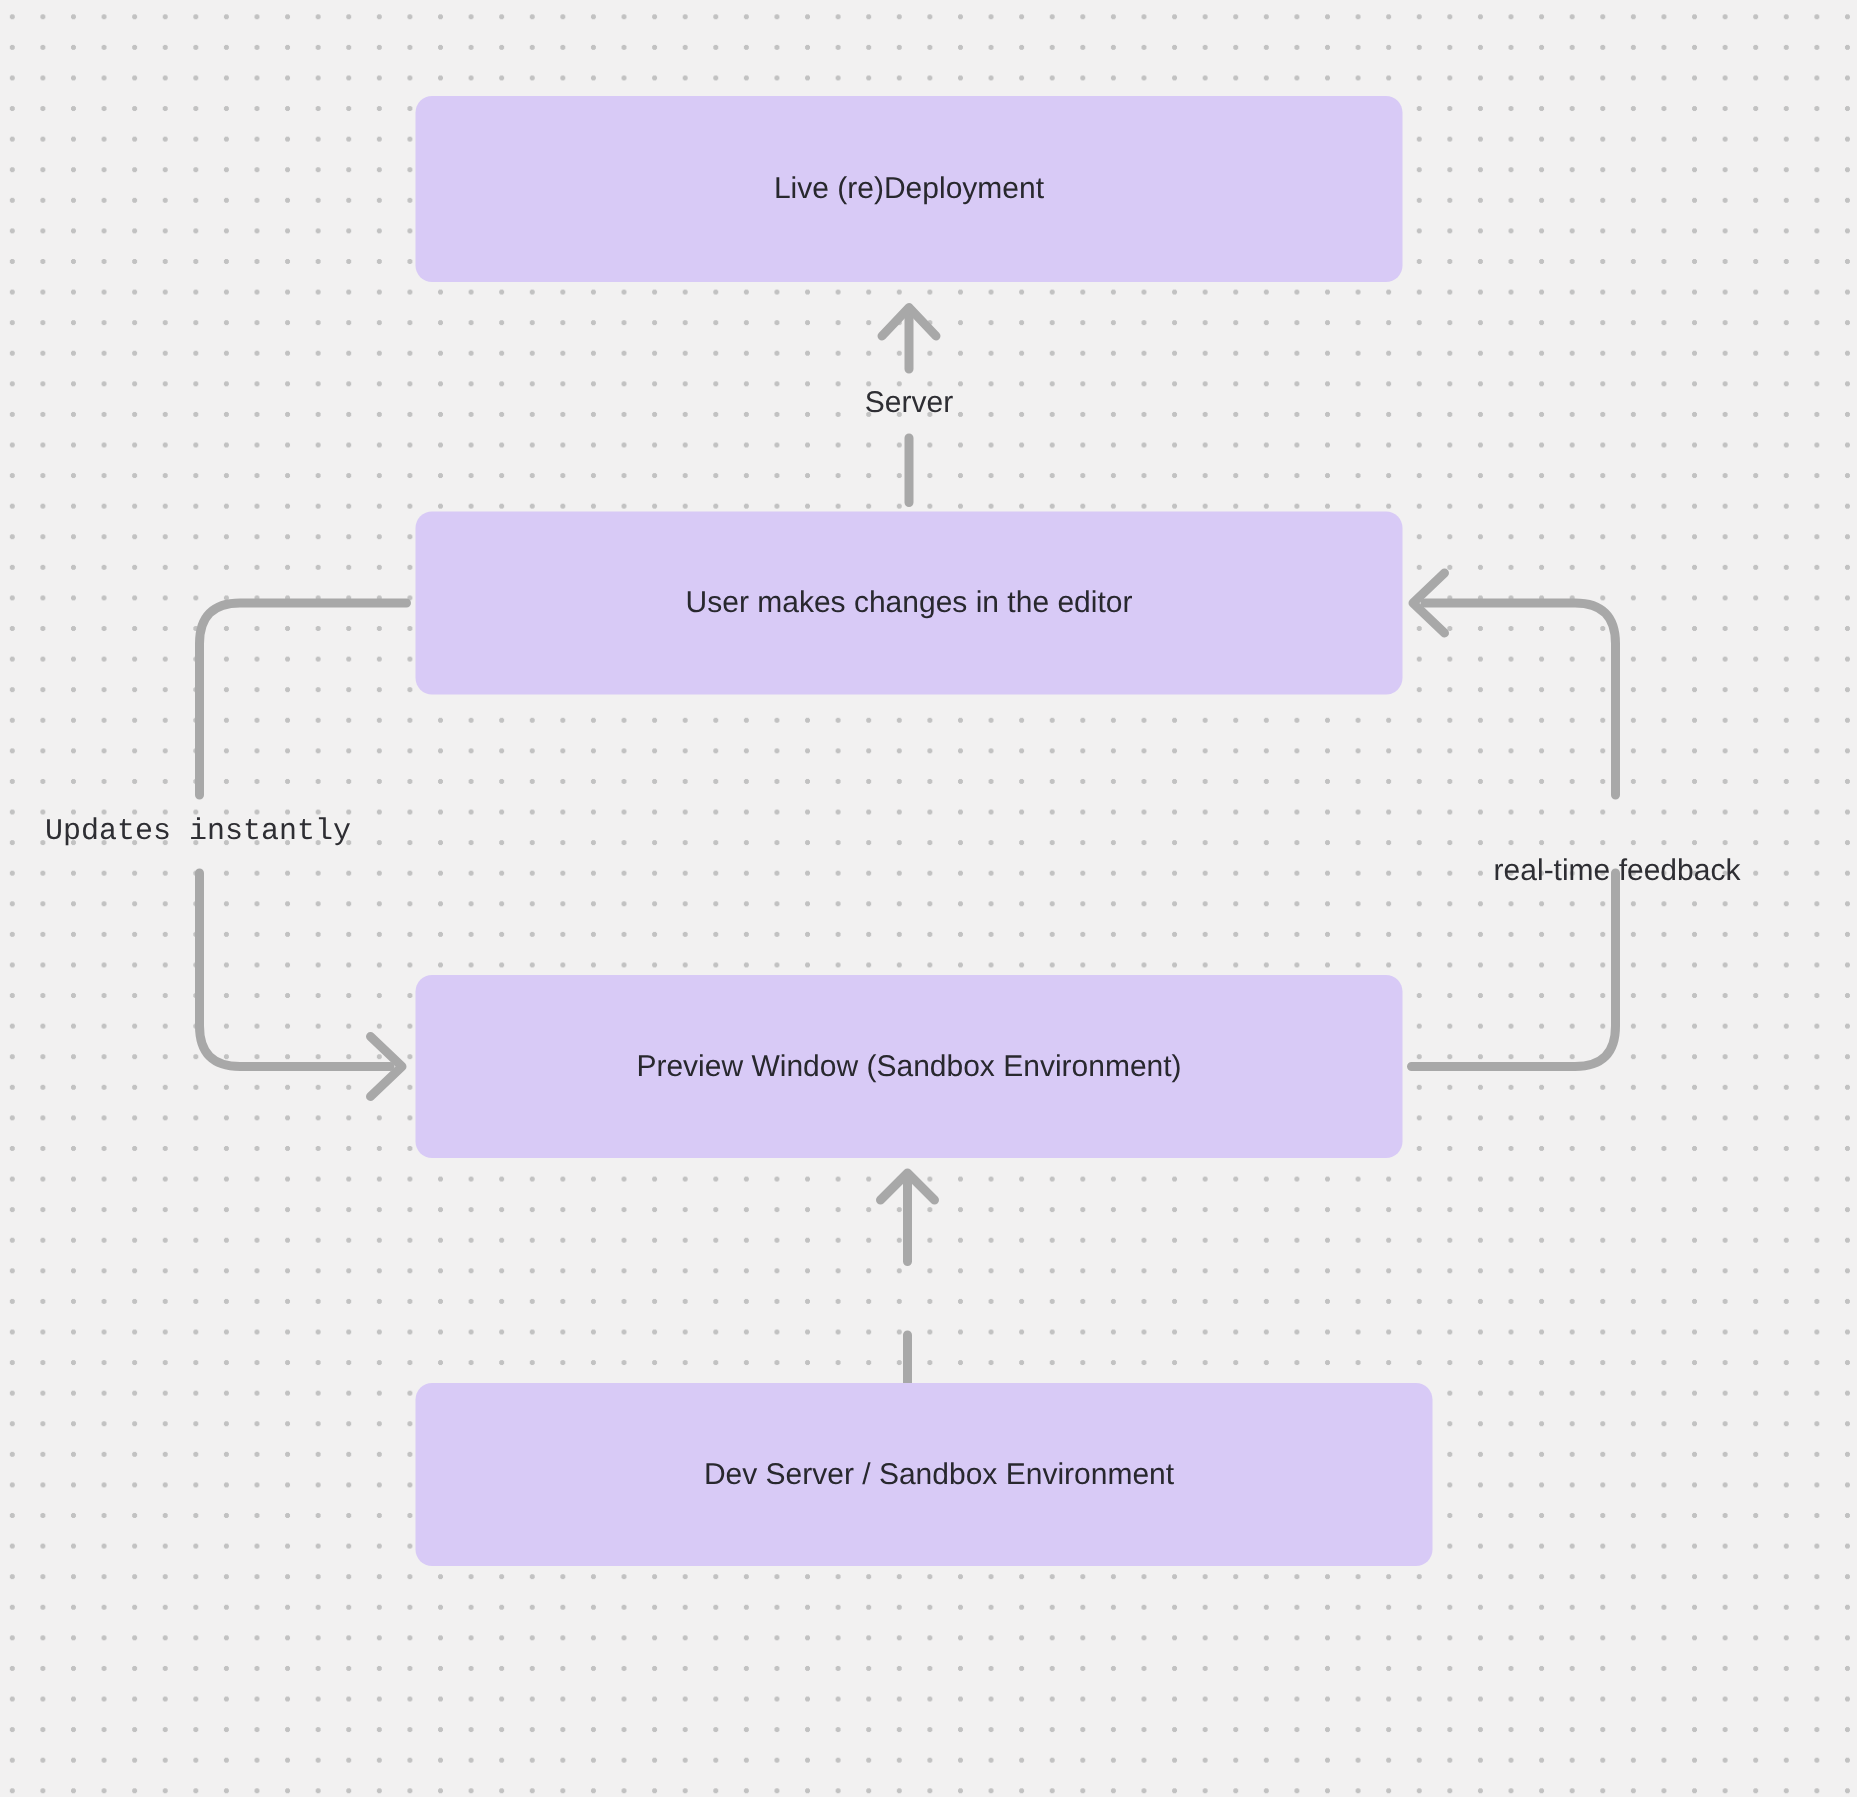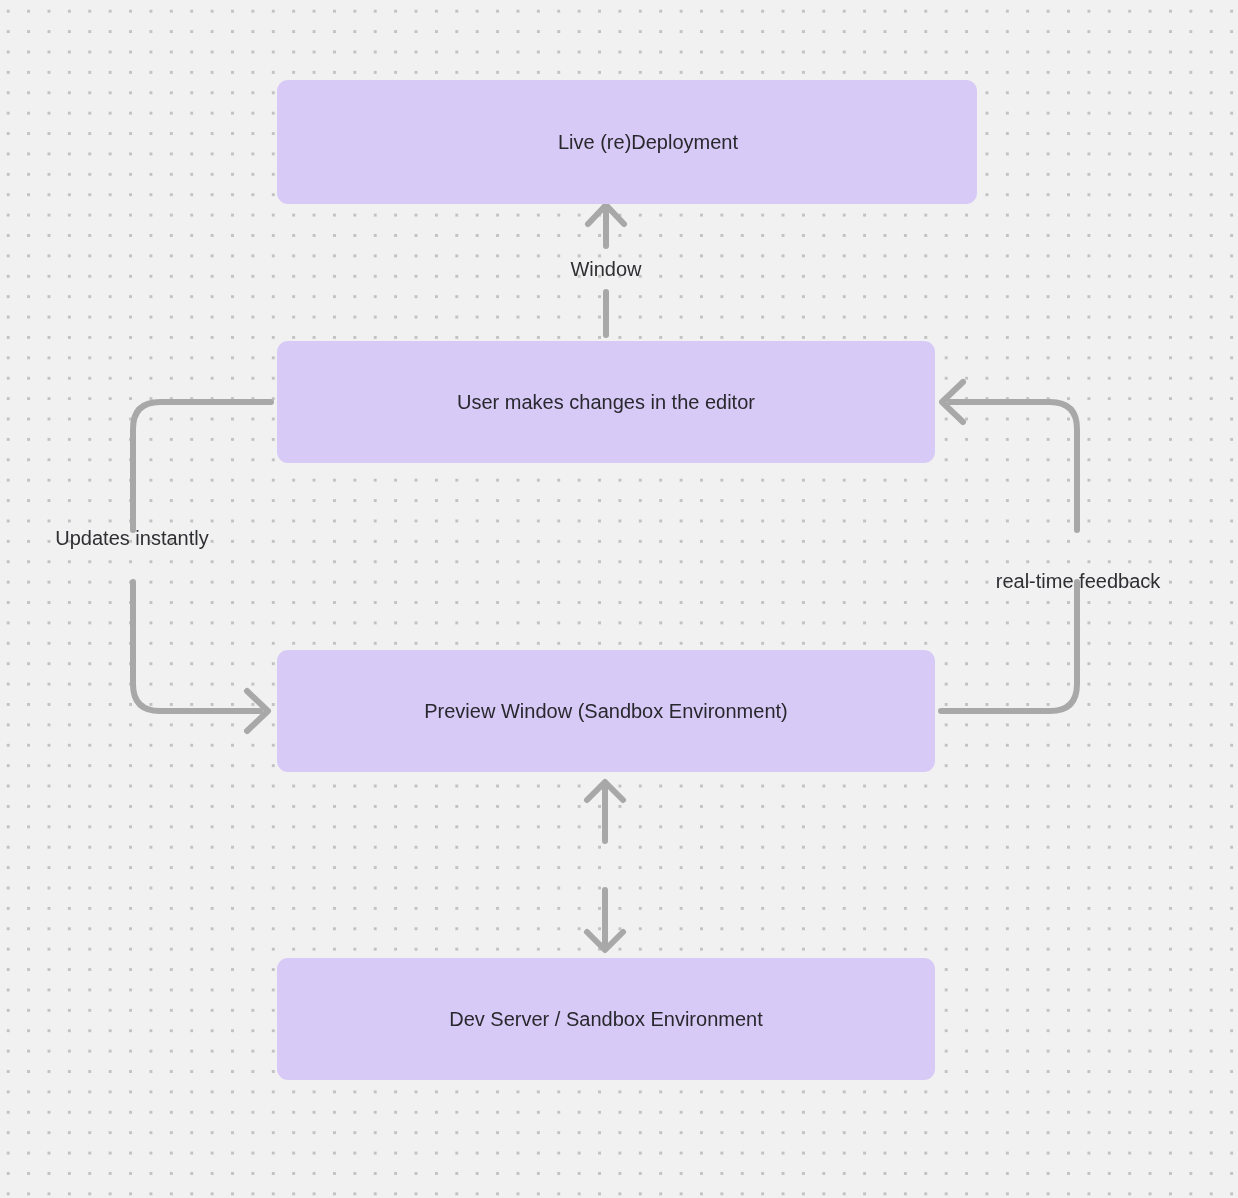--- a/index.html
+++ b/index.html
@@ -48,26 +48,26 @@
     color: #28282e;
     white-space: nowrap;
   }
   .edge-label {
     position: absolute;
     transform: translate(-50%, -50%);
     font-size: 20px;
     color: #2e2e33;
     white-space: nowrap;
   }
-  .n0 { top: 80px; height: 124px; padding-left: 42px; }
+  .n0 { top: 64px; height: 124px; }
   .n1 { top: 341px; height: 122px; }
   .n2 { top: 650px; height: 122px; }
-  .n3 { top: 958px; height: 122px; }
+  .n3 { top: 922px; height: 122px; padding-left: 20px; }
   .el-publish  { left: 606px; top: 269px; }
-  .el-updates  { left: 132px; top: 538px; }
+  .el-updates  { left: 132px; top: 555px; font-family: Liberation Mono, monospace; }
   .el-feedback { left: 1078px; top: 581px; }
   .el-spun     { left: 606px; top: 867px; }
 </style>
 </head>
 <body>
 
 <div class="canvas">
 
   <svg class="edges" viewBox="0 0 1238 1198">
     <g>
@@ -98,17 +98,17 @@
   </div>
 
   <div class="node n1">
     <span class="node-label">User makes changes in the editor</span>
   </div>
 
   <div class="node n3">
     <span class="node-label">Dev Server / Sandbox Environment</span>
   </div>
 
-  <div class="edge-label el-publish">Window</div>
+  <div class="edge-label el-publish">Server</div>
   <div class="edge-label el-updates">Updates instantly</div>
   <div class="edge-label el-feedback">real-time feedback</div>
 
 </div>
 
 </body></html>

